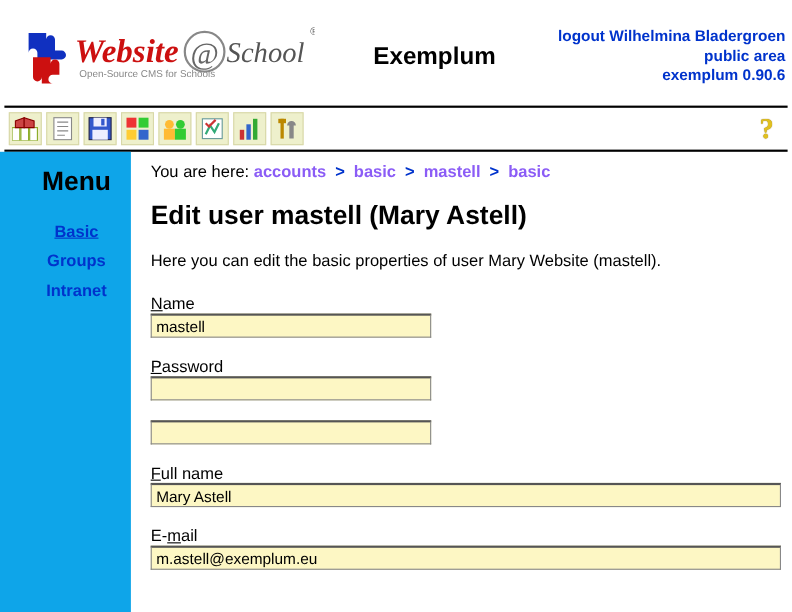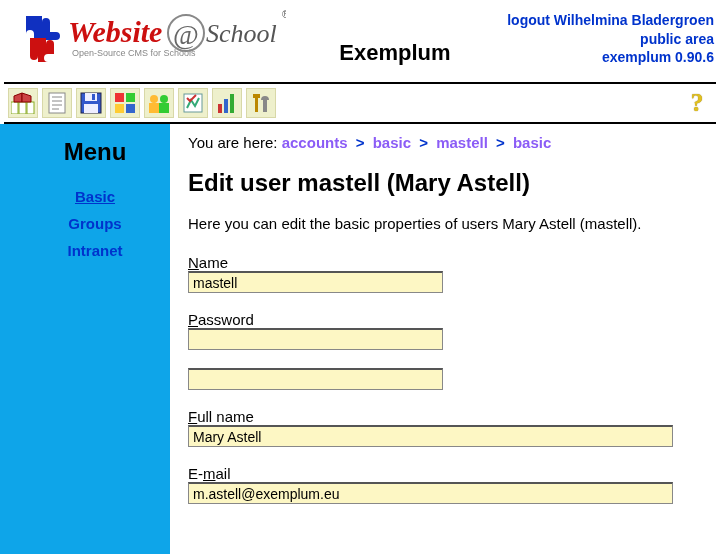--- a/index.html
+++ b/index.html
@@ -9,22 +9,22 @@
     background: #fff;
     font-size: 14px;
     color: #000;
     width: 720px;
   }
   a { text-decoration: none; }
 
   
   .header {
     display: flex;
-    align-items: flex-end;
-    padding: 4px 6px 2px 6px;
+    align-items: center;
+    padding: 18px 6px 2px 6px;
   }
   .logo-block {
     width: 290px;
     padding-top: 2px;
   }
   .logo-svg { display: block; }
   .title-block {
     flex: 1;
     text-align: center;
     font-weight: bold;
@@ -128,21 +128,21 @@
     background: #fdf7c4;
     border: 1px solid #888;
     border-top: 2px solid #555;
     border-left: 1px solid #888;
     height: 22px;
     padding: 2px 4px;
     font-size: 14px;
     font-family: Arial, sans-serif;
   }
   .w-short { width: 255px; }
-  .w-long  { width: 485px; }
+  .w-long  { width: 573px; }
 </style>
 </head>
 <body>
 
 <div class="header">
   <div class="logo-block">
     <svg class="logo-svg" width="280" height="60">
 
       <g>
         <path d="M20 10 h16 v6 a4 4 0 0 1 8 0 v-6 h-0 v16 h6 a4 4 0 0 1 0 8 h-6 v0 h-16 v-6 a4 4 0 0 0 -8 0 v6 z" fill="#1030c0"></path>
@@ -253,21 +253,21 @@
       <span class="bc-link">accounts</span>
       <span class="bc-sep">&gt;</span>
       <span class="bc-link">basic</span>
       <span class="bc-sep">&gt;</span>
       <span class="bc-link">mastell</span>
       <span class="bc-sep">&gt;</span>
       <span class="bc-link">basic</span>
     </div>
 
     <h1>Edit user mastell (Mary Astell)</h1>
-    <div class="intro">Here you can edit the basic properties of users Mary Astell (mastell).</div>
+    <div class="intro">Here you can edit the basic properties of user Mary Website (mastell).</div>
 
     <div class="field">
       <div class="field-label"><span class="ul">N</span><span>ame</span></div>
       <input class="w-short" type="text" value="mastell" style="">
     </div>
 
     <div class="field">
       <div class="field-label"><span class="ul">P</span><span>assword</span></div>
       <input class="w-short" type="password" value="" style="">
     </div>

